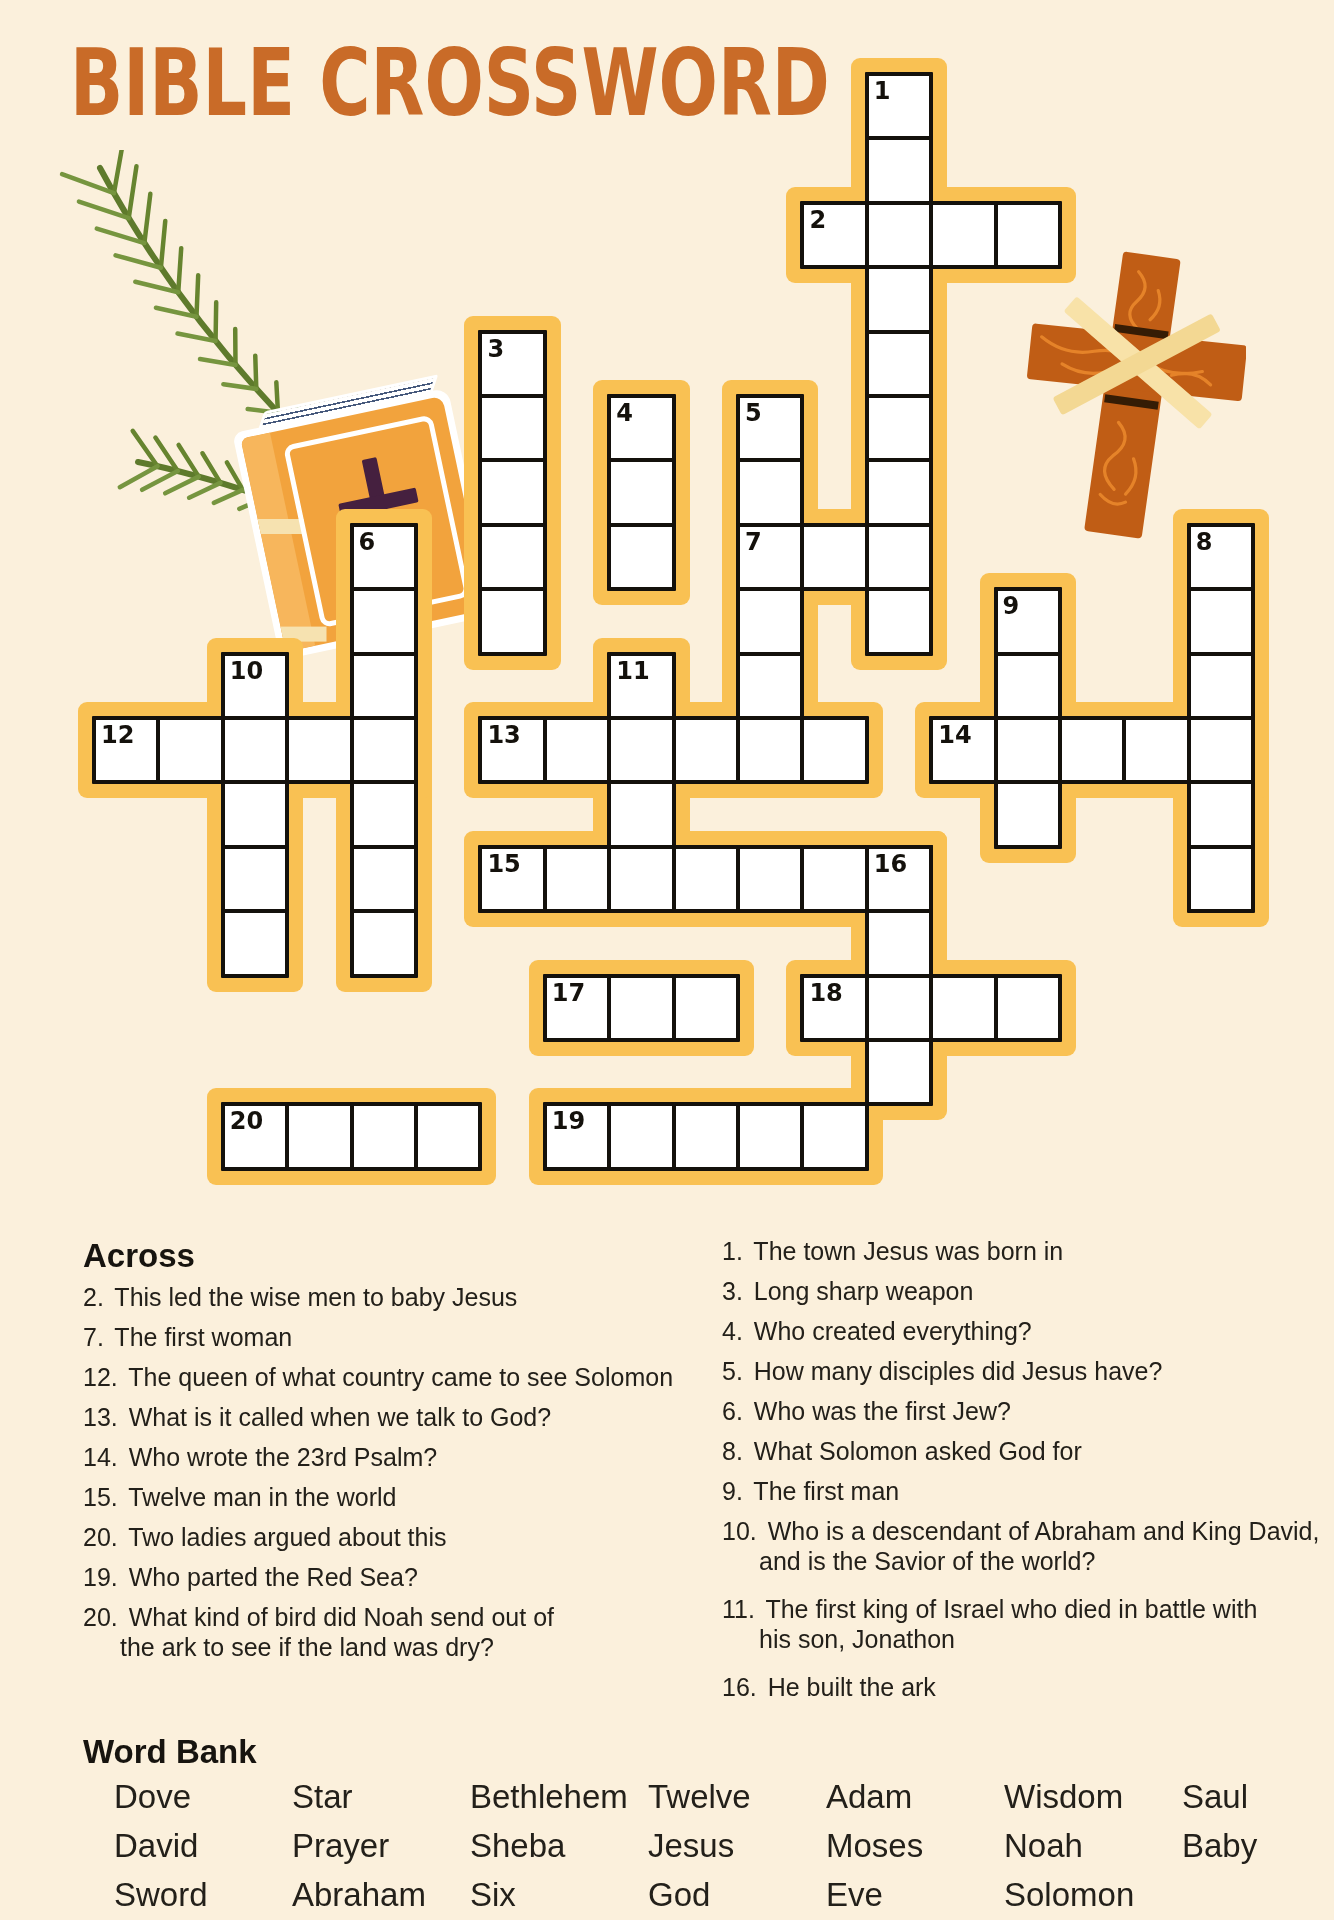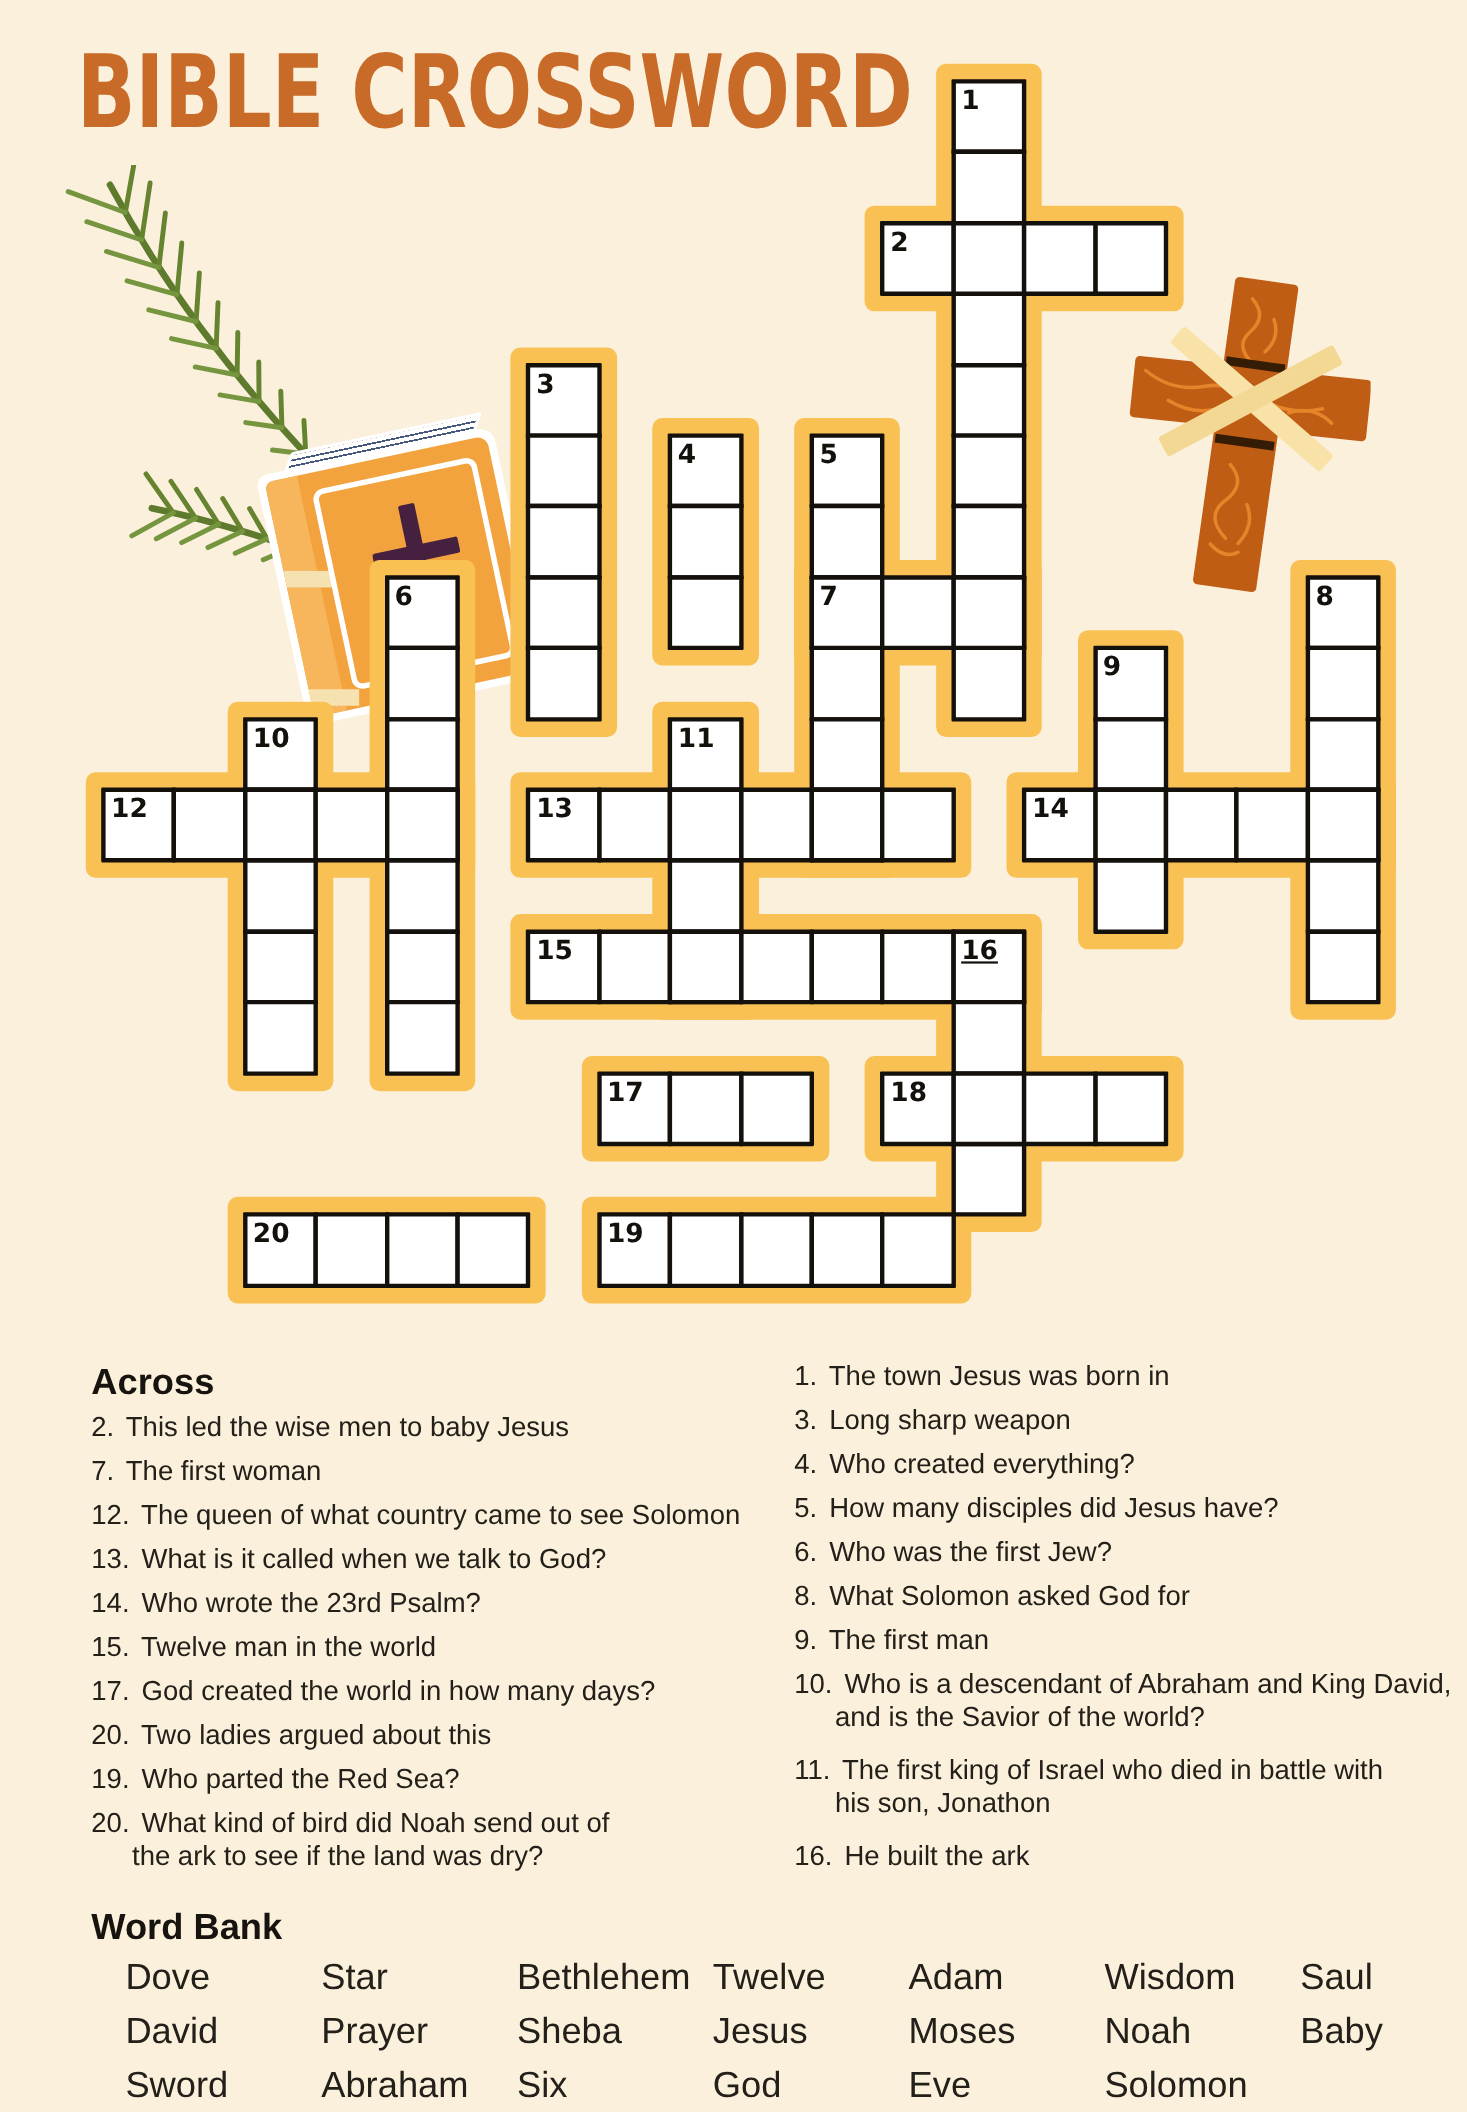--- a/index.html
+++ b/index.html
@@ -276,37 +276,36 @@
       <div class="cellnum" style="left: 358.6px; top: 528.8px;">6</div>
       <div class="cellnum" style="left: 745px; top: 528.8px;">7</div>
       <div class="cellnum" style="left: 1195.8px; top: 528.8px;">8</div>
       <div class="cellnum" style="left: 1002.6px; top: 593.2px;">9</div>
       <div class="cellnum" style="left: 229.8px; top: 657.6px;">10</div>
       <div class="cellnum" style="left: 616.2px; top: 657.6px;">11</div>
       <div class="cellnum" style="left: 101px; top: 722px;">12</div>
       <div class="cellnum" style="left: 487.4px; top: 722px;">13</div>
       <div class="cellnum" style="left: 938.2px; top: 722px;">14</div>
       <div class="cellnum" style="left: 487.4px; top: 850.8px;">15</div>
-      <div class="cellnum" style="left: 873.8px; top: 850.8px; text-decoration: underline;">16</div>
+      <div class="cellnum" style="left: 873.8px; top: 850.8px;">16</div>
       <div class="cellnum" style="left: 551.8px; top: 979.6px;">17</div>
       <div class="cellnum" style="left: 809.4px; top: 979.6px;">18</div>
       <div class="cellnum" style="left: 551.8px; top: 1108.4px;">19</div>
       <div class="cellnum" style="left: 229.8px; top: 1108.4px;">20</div>
     </div>
 
   <section class="section" id="across">
     <h2>Across</h2>
     <ul id="across-list">
         <li class="clue"><span class="cnum">2.</span> <span class="ctext">This led the wise men to baby Jesus</span></li>
         <li class="clue"><span class="cnum">7.</span> <span class="ctext">The first woman</span></li>
         <li class="clue"><span class="cnum">12.</span> <span class="ctext">The queen of what country came to see Solomon</span></li>
         <li class="clue"><span class="cnum">13.</span> <span class="ctext">What is it called when we talk to God?</span></li>
         <li class="clue"><span class="cnum">14.</span> <span class="ctext">Who wrote the 23rd Psalm?</span></li>
         <li class="clue"><span class="cnum">15.</span> <span class="ctext">Twelve man in the world</span></li>
-        <li class="clue"><span class="cnum">17.</span> <span class="ctext">God created the world in how many days?</span></li>
         <li class="clue"><span class="cnum">20.</span> <span class="ctext">Two ladies argued about this</span></li>
         <li class="clue"><span class="cnum">19.</span> <span class="ctext">Who parted the Red Sea?</span></li>
         <li class="clue multiline"><span class="cnum">20.</span> <span class="ctext">What kind of bird did Noah send out of
 the ark to see if the land was dry?</span></li>
       </ul>
   </section>
 
   <section class="section" id="down">
     <ul id="down-list">
         <li class="clue"><span class="cnum">1.</span> <span class="ctext">The town Jesus was born in</span></li>

